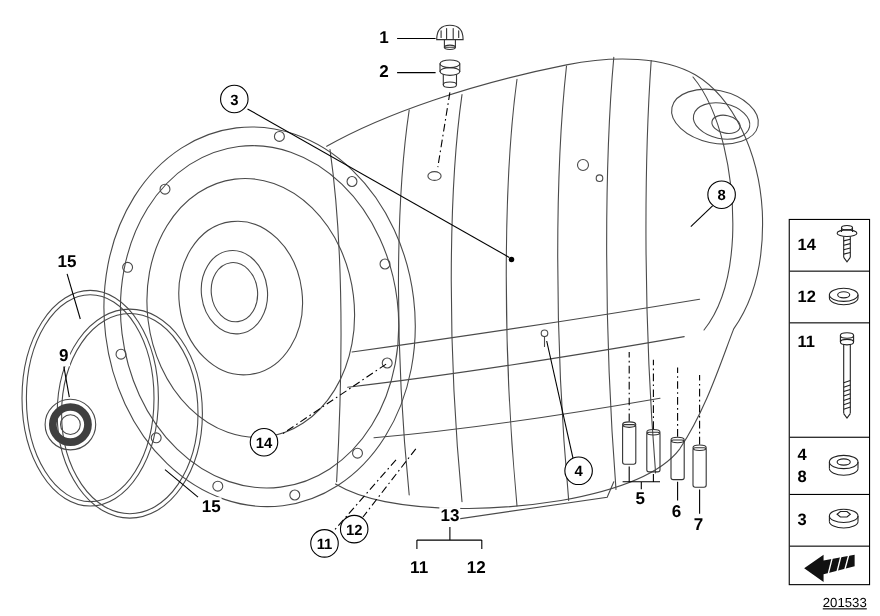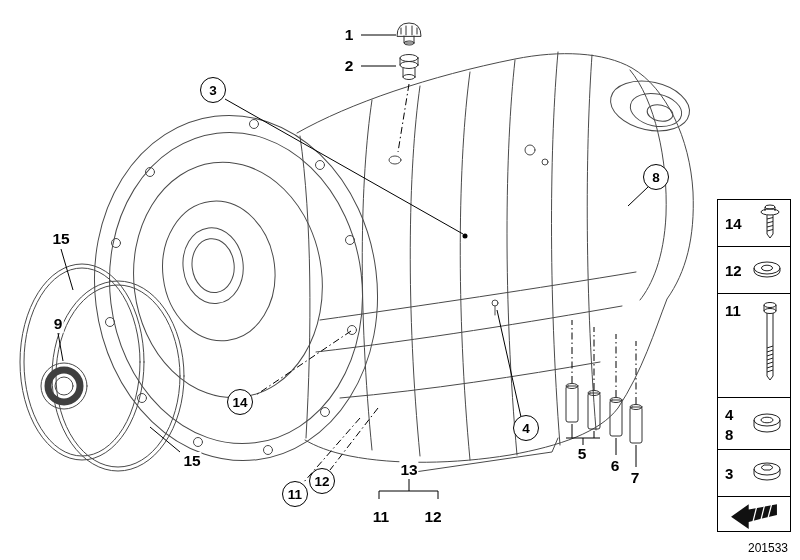--- a/index.html
+++ b/index.html
@@ -22,21 +22,21 @@
     border:1.6px solid #000; background:#fff; display:flex; flex-direction:column;
   }
   .cell { position:relative; border-bottom:1.6px solid #000; }
   .cell:last-child { border-bottom:none; }
   .num { position:absolute; left:7px; top:50%; transform:translateY(-50%); font-weight:bold; font-size:15px; }
   .cell.top-num .num { top:8px; transform:none; }
   .numcol { position:absolute; left:7px; top:50%; transform:translateY(-50%); display:flex; flex-direction:column; gap:3px; font-weight:bold; font-size:15px; }
   .ic { position:absolute; right:5px; top:50%; transform:translateY(-50%); }
   .ic.center { left:50%; right:auto; transform:translate(-50%,-50%); }
 
-  .diagram-number { position:absolute; right:12px; bottom:5px; font-size:12px; }
+  .diagram-number { position:absolute; right:12px; bottom:5px; font-size:12px;text-decoration:underline; }
 </style>
 </head>
 <body>
 
 <div class="stage">
 
   <svg class="drawing" width="800" height="560" viewBox="0 0 800 560">
     <g stroke="#4a4a4a" stroke-width="1" fill="none" stroke-linecap="round">
 
       <g transform="rotate(-7 236 288)">

